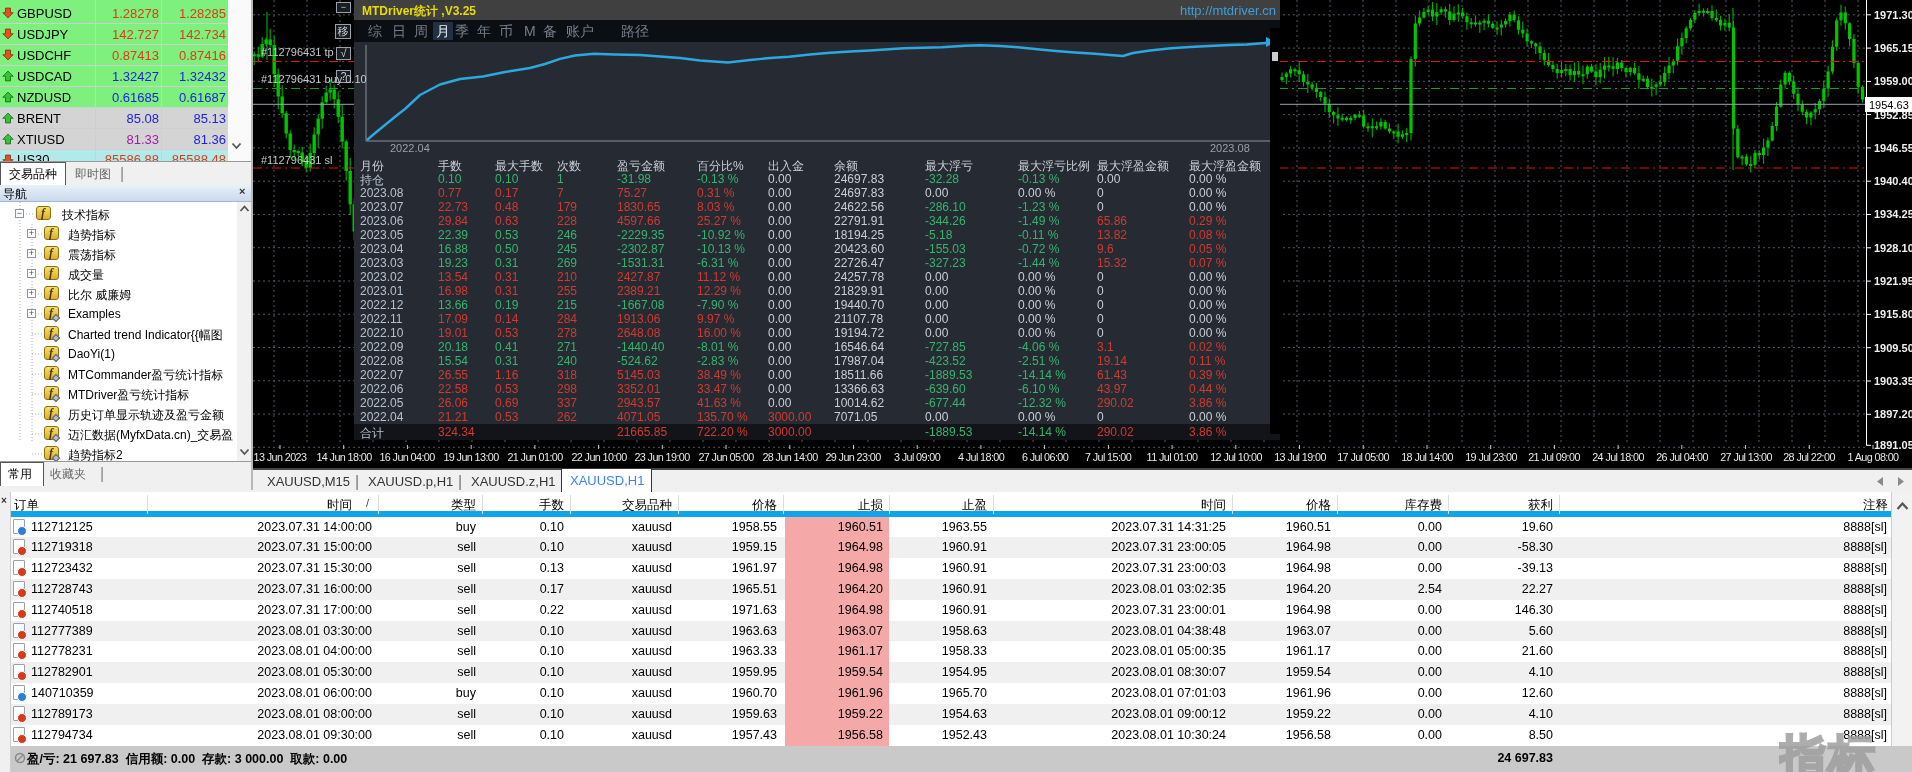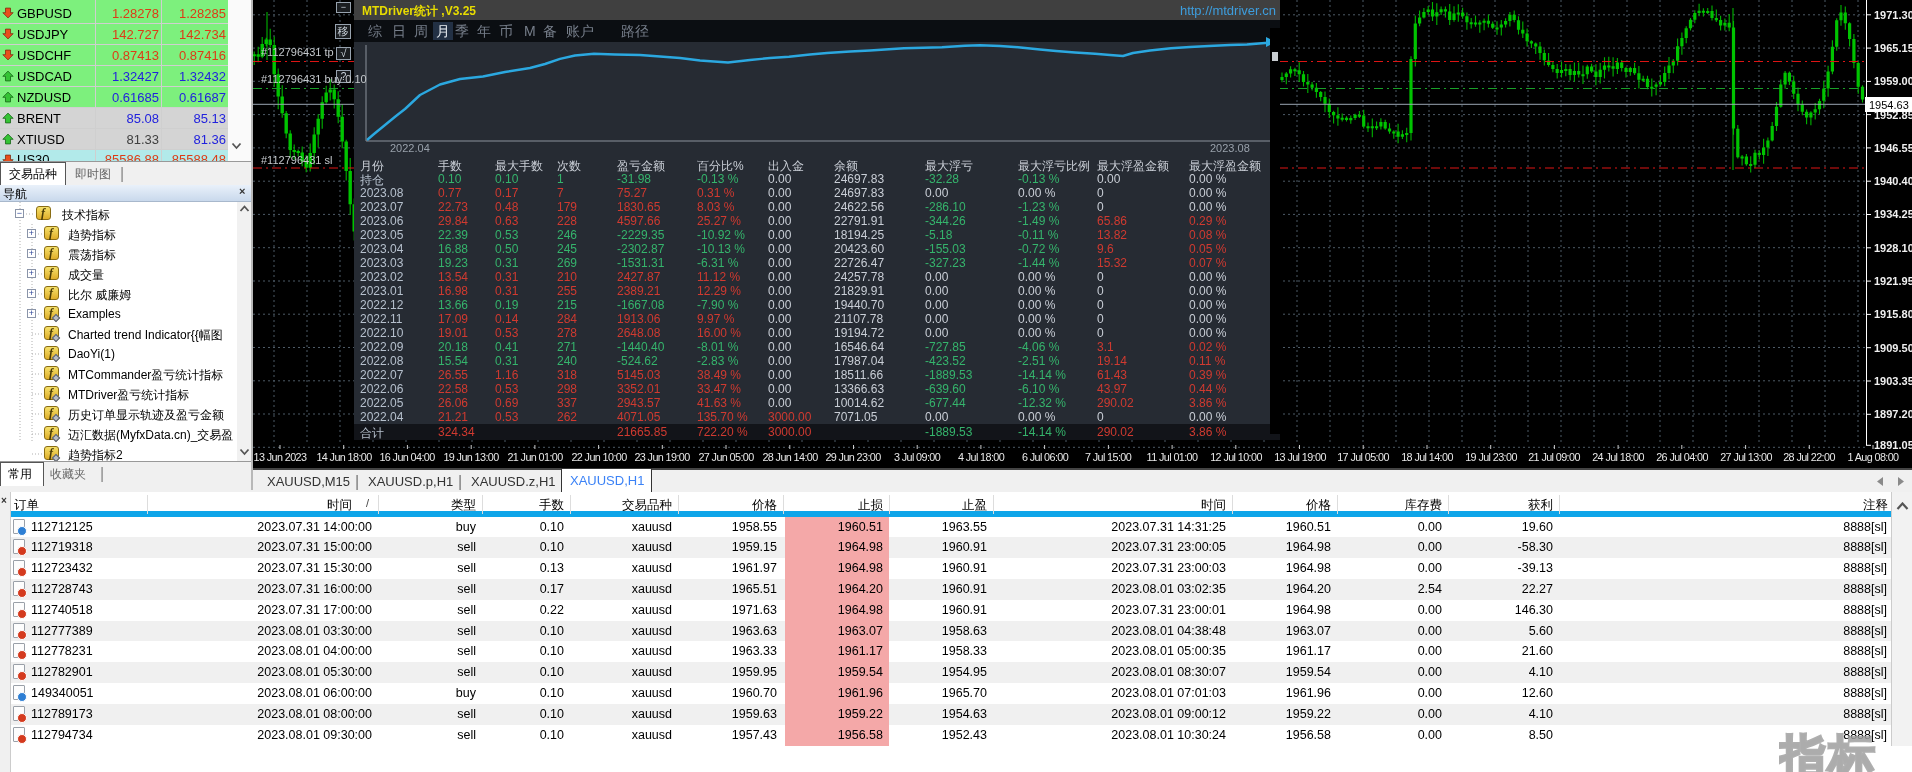--- a/index.html
+++ b/index.html
@@ -466,21 +466,21 @@
           <span class="mwb" style="left:98px;width:61px;color:#2222dd">85.08</span>
           <span class="mwb" style="left:165px;width:61px;color:#2222dd">85.13</span>
           <span class="sep1"></span>
           <span class="sep2"></span>
         </div>
         <div class="mwrow" style="top:129px;background:#d4d4d4">
           <svg class="arr" style="left:2px;top:4px;width:12px;height:12px" viewBox="0 0 11 11">
             <path d="M3.2,10h4.6V5.8h2.4L5.5,1L0.8,5.8h2.4z" fill="#35c435" stroke="#156015" stroke-width=".7"></path>
           </svg>
           <span class="mwsym">XTIUSD</span>
-          <span class="mwb" style="left:98px;width:61px;color:#404040">81.33</span>
+          <span class="mwb" style="left:98px;width:61px;color:#a21caf">81.33</span>
           <span class="mwb" style="left:165px;width:61px;color:#2222dd">81.36</span>
           <span class="sep1"></span>
           <span class="sep2"></span>
         </div>
         <div class="abs" style="left:0;top:150px;width:228px;height:11px;background:#b2eaea;overflow:hidden">
           <svg class="arr" style="left:2px;top:4px;width:12px;height:12px" viewBox="0 0 11 11">
             <path d="M3.2,1h4.6v4.2h2.4L5.5,10L0.8,5.2h2.4z" fill="#e84f1c" stroke="#7a2a10" stroke-width=".7"></path>
           </svg>
           <span class="mwsym" style="top:2px">US30</span>
           <span class="mwb" style="left:98px;width:61px;top:2px;color:#dd3b16">85586.88</span>
@@ -748,21 +748,21 @@
         <span class="tc" style="left:976px;width:150px;text-align:right;margin-left:-150px">1954.95</span>
         <span class="tc" style="left:1215px;width:150px;text-align:right;margin-left:-150px">2023.08.01 08:30:07</span>
         <span class="tc" style="left:1320px;width:150px;text-align:right;margin-left:-150px">1959.54</span>
         <span class="tc" style="left:1431px;width:150px;text-align:right;margin-left:-150px">0.00</span>
         <span class="tc" style="left:1542px;width:150px;text-align:right;margin-left:-150px">4.10</span>
         <span class="tc" style="left:1876px;width:150px;text-align:right;margin-left:-150px">8888[sl]</span>
       </div>
       <div class="trow" style="top:191px;background:#ffffff">
         <span class="abs" style="left:774px;top:0;width:104px;height:21px;background:#f4a8a8"></span>
         <span class="doc docb"></span>
-        <span class="tc" style="left:20px">149340051</span>
+        <span class="tc" style="left:20px">140710359</span>
         <span class="tc" style="left:361px;width:150px;text-align:right;margin-left:-150px">2023.08.01 06:00:00</span>
         <span class="tc" style="left:465px;width:150px;text-align:right;margin-left:-150px">buy</span>
         <span class="tc" style="left:553px;width:150px;text-align:right;margin-left:-150px">0.10</span>
         <span class="tc" style="left:661px;width:150px;text-align:right;margin-left:-150px">xauusd</span>
         <span class="tc" style="left:766px;width:150px;text-align:right;margin-left:-150px">1960.70</span>
         <span class="tc" style="left:872px;width:150px;text-align:right;margin-left:-150px">1961.96</span>
         <span class="tc" style="left:976px;width:150px;text-align:right;margin-left:-150px">1965.70</span>
         <span class="tc" style="left:1215px;width:150px;text-align:right;margin-left:-150px">2023.08.01 07:01:03</span>
         <span class="tc" style="left:1320px;width:150px;text-align:right;margin-left:-150px">1961.96</span>
         <span class="tc" style="left:1431px;width:150px;text-align:right;margin-left:-150px">0.00</span>
@@ -795,19 +795,27 @@
         <span class="tc" style="left:553px;width:150px;text-align:right;margin-left:-150px">0.10</span>
         <span class="tc" style="left:661px;width:150px;text-align:right;margin-left:-150px">xauusd</span>
         <span class="tc" style="left:766px;width:150px;text-align:right;margin-left:-150px">1957.43</span>
         <span class="tc" style="left:872px;width:150px;text-align:right;margin-left:-150px">1956.58</span>
         <span class="tc" style="left:976px;width:150px;text-align:right;margin-left:-150px">1952.43</span>
         <span class="tc" style="left:1215px;width:150px;text-align:right;margin-left:-150px">2023.08.01 10:30:24</span>
         <span class="tc" style="left:1320px;width:150px;text-align:right;margin-left:-150px">1956.58</span>
         <span class="tc" style="left:1431px;width:150px;text-align:right;margin-left:-150px">0.00</span>
         <span class="tc" style="left:1542px;width:150px;text-align:right;margin-left:-150px">8.50</span>
         <span class="tc" style="left:1876px;width:150px;text-align:right;margin-left:-150px">8888[sl]</span>
+      </div>
+      <div class="abs" style="left:11px;top:254px;width:1901px;height:26px;background:#c9c9c9;font-weight:bold;font-size:12.5px">
+        <svg class="abs" style="left:3px;top:6px" width="12" height="12">
+          <circle cx="6" cy="6" r="4.5" stroke="#888" stroke-width="1.5" fill="none"></circle>
+          <path d="M3,9L9,3" stroke="#888" stroke-width="1.2"></path>
+        </svg>
+        <span class="abs" style="left:16px;top:5px">盈/亏: 21 697.83&nbsp;&nbsp;信用额: 0.00&nbsp;&nbsp;存款: 3 000.00&nbsp;&nbsp;取款: 0.00</span>
+        <span class="abs" style="left:1442px;top:5px;width:100px;text-align:right">24 697.83</span>
       </div>
       <div class="abs" style="left:1891px;top:0;width:21px;height:254px;background:#f2f2f2;border-left:1px solid #ccc"></div>
       <svg class="abs" style="left:1896px;top:10px" width="13" height="9">
         <path d="M1.5,7L6.5,1.5L11.5,7" stroke="#555" stroke-width="2.2" fill="none"></path>
       </svg>
     </div>
     <div class="abs" style="left:1779px;top:726px;width:133px;height:46px;overflow:hidden;font-size:47px;font-weight:bold;letter-spacing:2px;color:rgba(200,200,200,0.25);-webkit-text-stroke:2.5px rgba(155,155,155,0.8)">指标铺</div>
   </div>
 </body></html>

